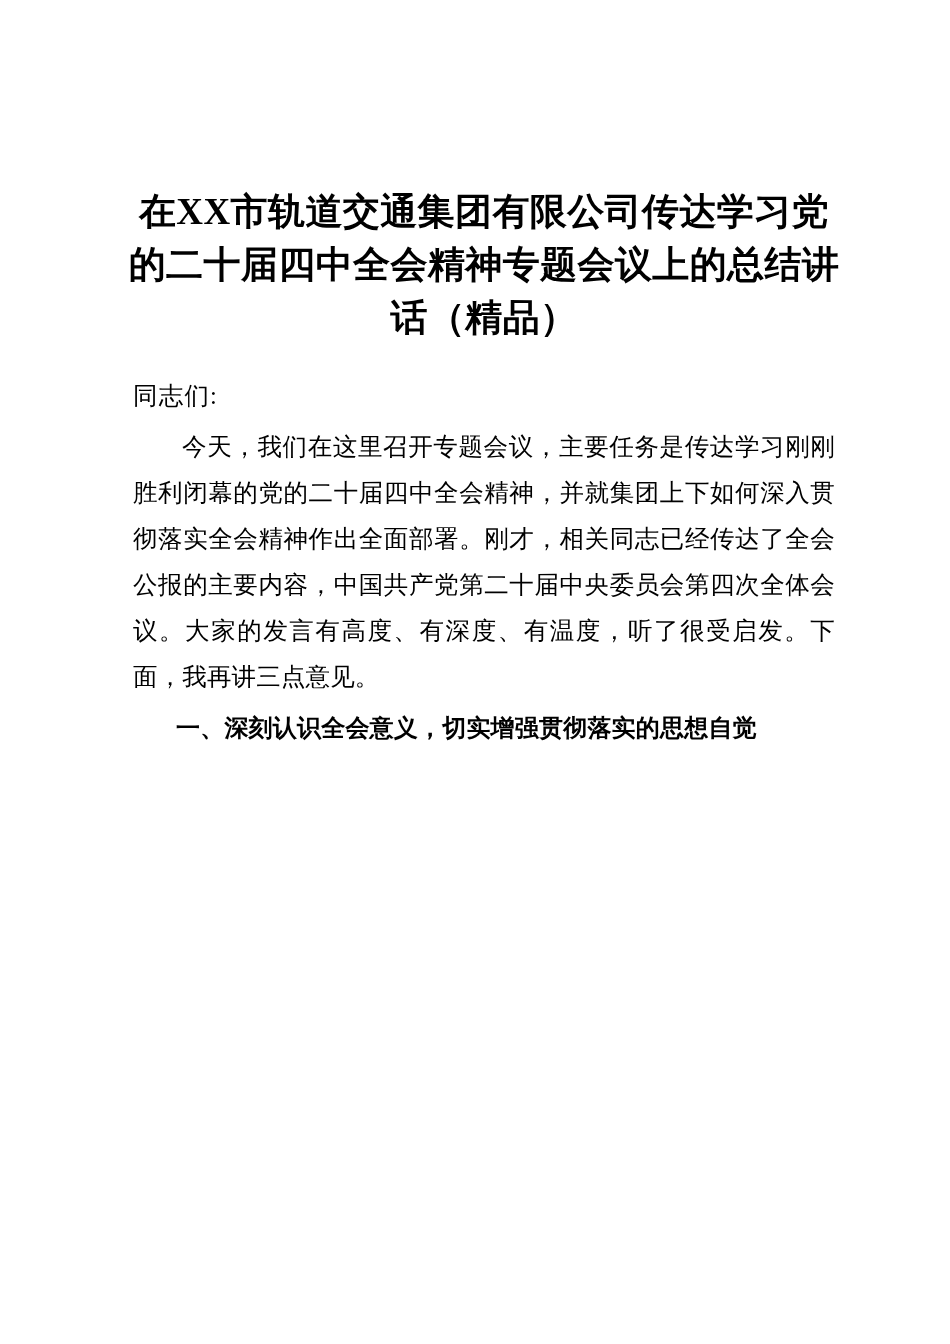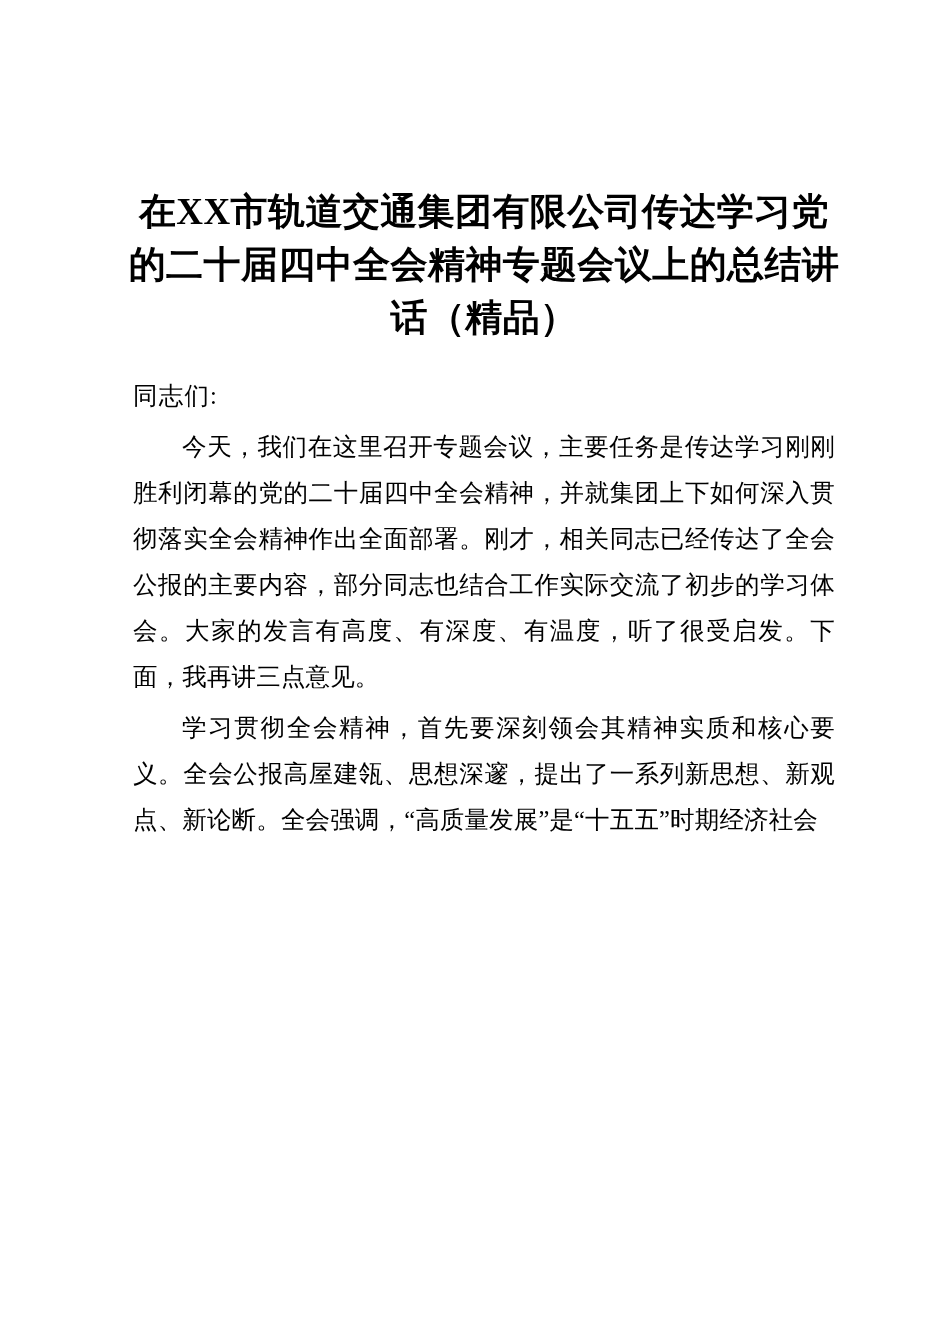--- a/index.html
+++ b/index.html
@@ -78,21 +78,21 @@
 <body>
 
 <div class="page">
 
   <h1 class="doc-title">在XX市轨道交通集团有限公司传达学习党的二十届四中全会精神专题会议上的总结讲话（精品）</h1>
 
   <div class="body-block">
 
     <p class="para salutation">同志们:</p>
 
-    <p class="para indent">今天，我们在这里召开专题会议，主要任务是传达学习刚刚胜利闭幕的党的二十届四中全会精神，并就集团上下如何深入贯彻落实全会精神作出全面部署。刚才，相关同志已经传达了全会公报的主要内容，部分同志也结合工作实际交流了初步的学习体会。大家的发言有高度、有深度、有温度，听了很受启发。下面，我再讲三点意见。</p>
+    <p class="para indent">今天，我们在这里召开专题会议，主要任务是传达学习刚刚胜利闭幕的党的二十届四中全会精神，并就集团上下如何深入贯彻落实全会精神作出全面部署。刚才，相关同志已经传达了全会公报的主要内容，中国共产党第二十届中央委员会第四次全体会议。大家的发言有高度、有深度、有温度，听了很受启发。下面，我再讲三点意见。</p>
+
+    <p class="section-heading">一、深刻认识全会意义，切实增强贯彻落实的思想自觉</p>
 
 
-
-    <p class="para indent">学习贯彻全会精神，首先要深刻领会其精神实质和核心要义。全会公报高屋建瓴、思想深邃，提出了一系列新思想、新观点、新论断。全会强调，“高质量发展”是“十五五”时期经济社会</p>
 
   </div>
 
 </div>
 
 </body></html>

